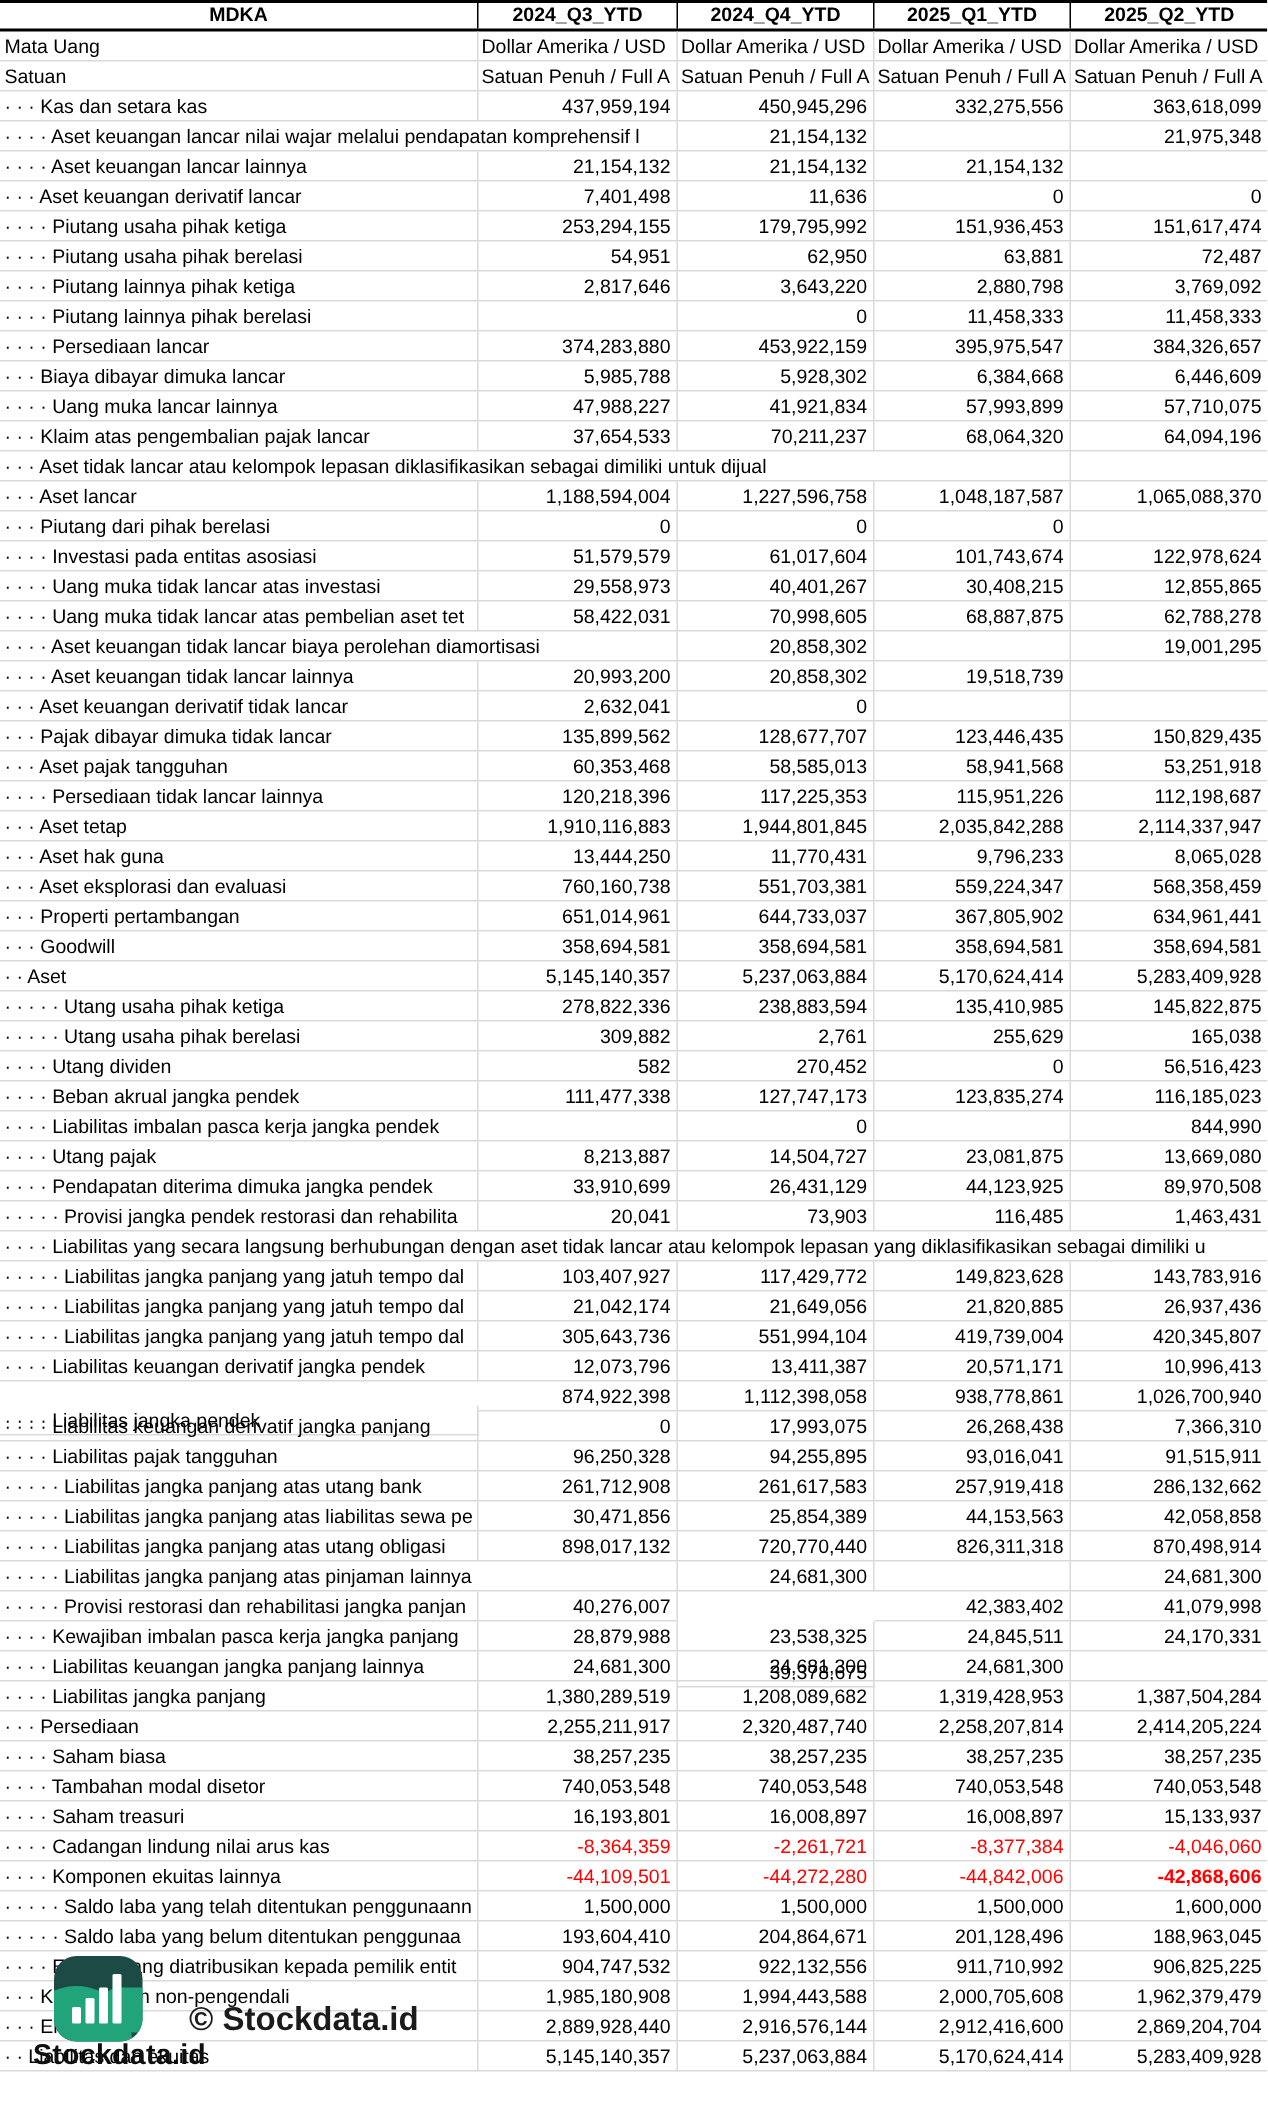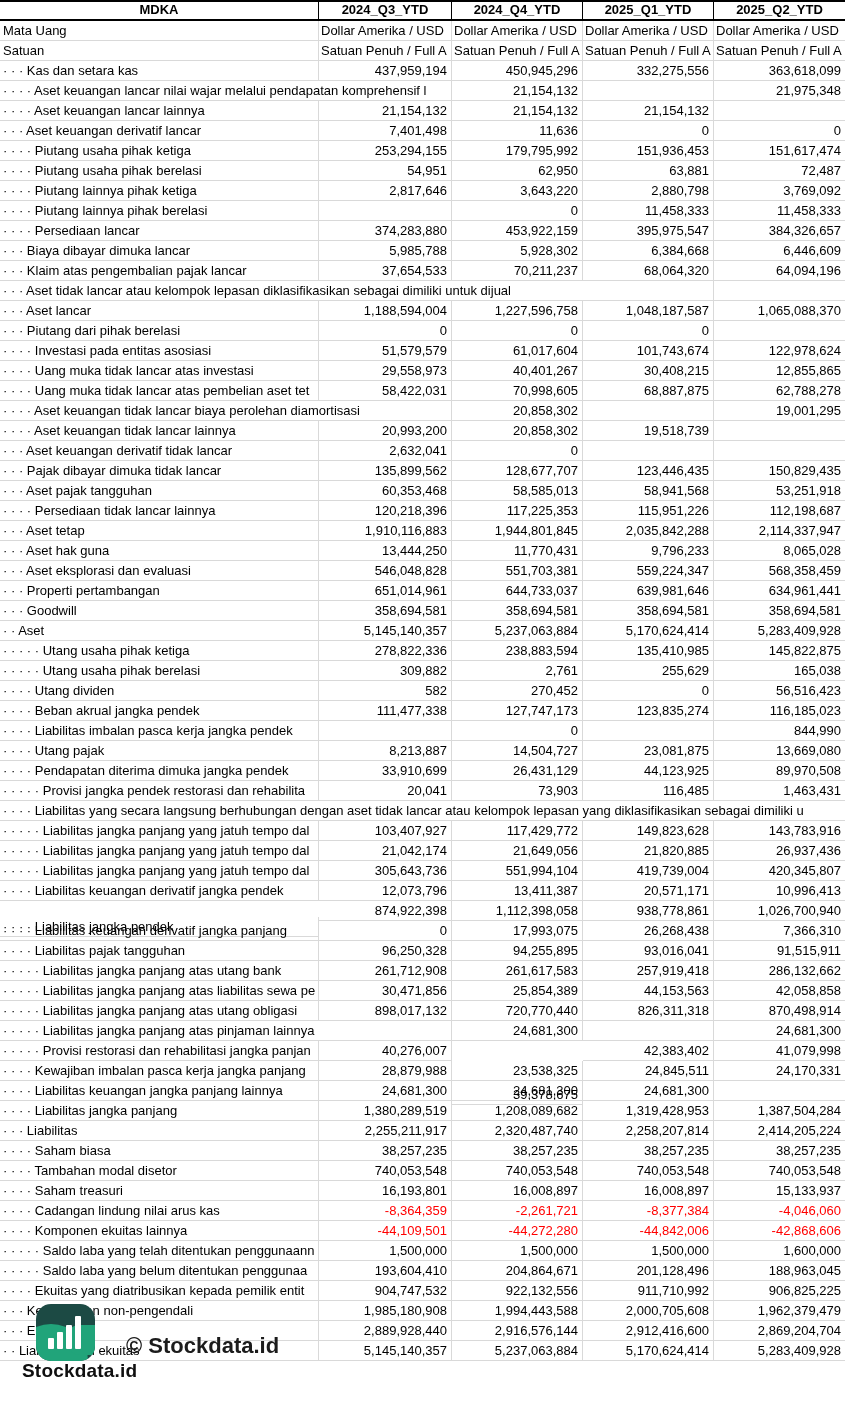--- a/index.html
+++ b/index.html
@@ -123,20 +123,27 @@
         <div class="cell num last" style="width: 131px;">384,326,657</div>
       </div>
       <div class="row">
         <div class="cell label" style="width: 319px;">· · · Biaya dibayar dimuka lancar</div>
         <div class="cell num" style="width: 133px;">5,985,788</div>
         <div class="cell num" style="width: 131px;">5,928,302</div>
         <div class="cell num" style="width: 131px;">6,384,668</div>
         <div class="cell num last" style="width: 131px;">6,446,609</div>
       </div>
       <div class="row">
+        <div class="cell label" style="width: 319px;">· · · · Uang muka lancar lainnya</div>
+        <div class="cell num" style="width: 133px;">47,988,227</div>
+        <div class="cell num" style="width: 131px;">41,921,834</div>
+        <div class="cell num" style="width: 131px;">57,993,899</div>
+        <div class="cell num last" style="width: 131px;">57,710,075</div>
+      </div>
+      <div class="row">
         <div class="cell label" style="width: 319px;">· · · Klaim atas pengembalian pajak lancar</div>
         <div class="cell num" style="width: 133px;">37,654,533</div>
         <div class="cell num" style="width: 131px;">70,211,237</div>
         <div class="cell num" style="width: 131px;">68,064,320</div>
         <div class="cell num last" style="width: 131px;">64,094,196</div>
       </div>
       <div class="row">
         <div class="cell label" style="width: 714px;">· · · Aset tidak lancar atau kelompok lepasan diklasifikasikan sebagai dimiliki untuk dijual</div>
         <div class="cell num last" style="width: 131px;"></div>
       </div>
@@ -225,30 +232,30 @@
       </div>
       <div class="row">
         <div class="cell label" style="width: 319px;">· · · Aset hak guna</div>
         <div class="cell num" style="width: 133px;">13,444,250</div>
         <div class="cell num" style="width: 131px;">11,770,431</div>
         <div class="cell num" style="width: 131px;">9,796,233</div>
         <div class="cell num last" style="width: 131px;">8,065,028</div>
       </div>
       <div class="row">
         <div class="cell label" style="width: 319px;">· · · Aset eksplorasi dan evaluasi</div>
-        <div class="cell num" style="width: 133px;">546,048,828</div>
+        <div class="cell num" style="width: 133px;">760,160,738</div>
         <div class="cell num" style="width: 131px;">551,703,381</div>
         <div class="cell num" style="width: 131px;">559,224,347</div>
         <div class="cell num last" style="width: 131px;">568,358,459</div>
       </div>
       <div class="row">
         <div class="cell label" style="width: 319px;">· · · Properti pertambangan</div>
         <div class="cell num" style="width: 133px;">651,014,961</div>
         <div class="cell num" style="width: 131px;">644,733,037</div>
-        <div class="cell num" style="width: 131px;">639,981,646</div>
+        <div class="cell num" style="width: 131px;">367,805,902</div>
         <div class="cell num last" style="width: 131px;">634,961,441</div>
       </div>
       <div class="row">
         <div class="cell label" style="width: 319px;">· · · Goodwill</div>
         <div class="cell num" style="width: 133px;">358,694,581</div>
         <div class="cell num" style="width: 131px;">358,694,581</div>
         <div class="cell num" style="width: 131px;">358,694,581</div>
         <div class="cell num last" style="width: 131px;">358,694,581</div>
       </div>
       <div class="row">
@@ -415,21 +422,21 @@
         <div class="cell num last" style="width: 131px;"></div>
       </div>
       <div class="row">
         <div class="cell label" style="width: 319px;">· · · · Liabilitas jangka panjang</div>
         <div class="cell num" style="width: 133px;">1,380,289,519</div>
         <div class="cell num" style="width: 131px;">1,208,089,682</div>
         <div class="cell num" style="width: 131px;">1,319,428,953</div>
         <div class="cell num last" style="width: 131px;">1,387,504,284</div>
       </div>
       <div class="row">
-        <div class="cell label" style="width: 319px;">· · · Liabilitas</div>
+        <div class="cell label" style="width: 319px;">· · · Persediaan</div>
         <div class="cell num" style="width: 133px;">2,255,211,917</div>
         <div class="cell num" style="width: 131px;">2,320,487,740</div>
         <div class="cell num" style="width: 131px;">2,258,207,814</div>
         <div class="cell num last" style="width: 131px;">2,414,205,224</div>
       </div>
       <div class="row">
         <div class="cell label" style="width: 319px;">· · · · Saham biasa</div>
         <div class="cell num" style="width: 133px;">38,257,235</div>
         <div class="cell num" style="width: 131px;">38,257,235</div>
         <div class="cell num" style="width: 131px;">38,257,235</div>
@@ -454,21 +461,21 @@
         <div class="cell num neg" style="width: 133px;">-8,364,359</div>
         <div class="cell num neg" style="width: 131px;">-2,261,721</div>
         <div class="cell num neg" style="width: 131px;">-8,377,384</div>
         <div class="cell num last neg" style="width: 131px;">-4,046,060</div>
       </div>
       <div class="row">
         <div class="cell label" style="width: 319px;">· · · · Komponen ekuitas lainnya</div>
         <div class="cell num neg" style="width: 133px;">-44,109,501</div>
         <div class="cell num neg" style="width: 131px;">-44,272,280</div>
         <div class="cell num neg" style="width: 131px;">-44,842,006</div>
-        <div class="cell num last neg" style="width: 131px;">-42,868,606</div>
+        <div class="cell num last neg" style="width: 131px; font-weight: bold;">-42,868,606</div>
       </div>
       <div class="row">
         <div class="cell label" style="width: 319px;">· · · · · Saldo laba yang telah ditentukan penggunaann</div>
         <div class="cell num" style="width: 133px;">1,500,000</div>
         <div class="cell num" style="width: 131px;">1,500,000</div>
         <div class="cell num" style="width: 131px;">1,500,000</div>
         <div class="cell num last" style="width: 131px;">1,600,000</div>
       </div>
       <div class="row">
         <div class="cell label" style="width: 319px;">· · · · · Saldo laba yang belum ditentukan penggunaa</div>

